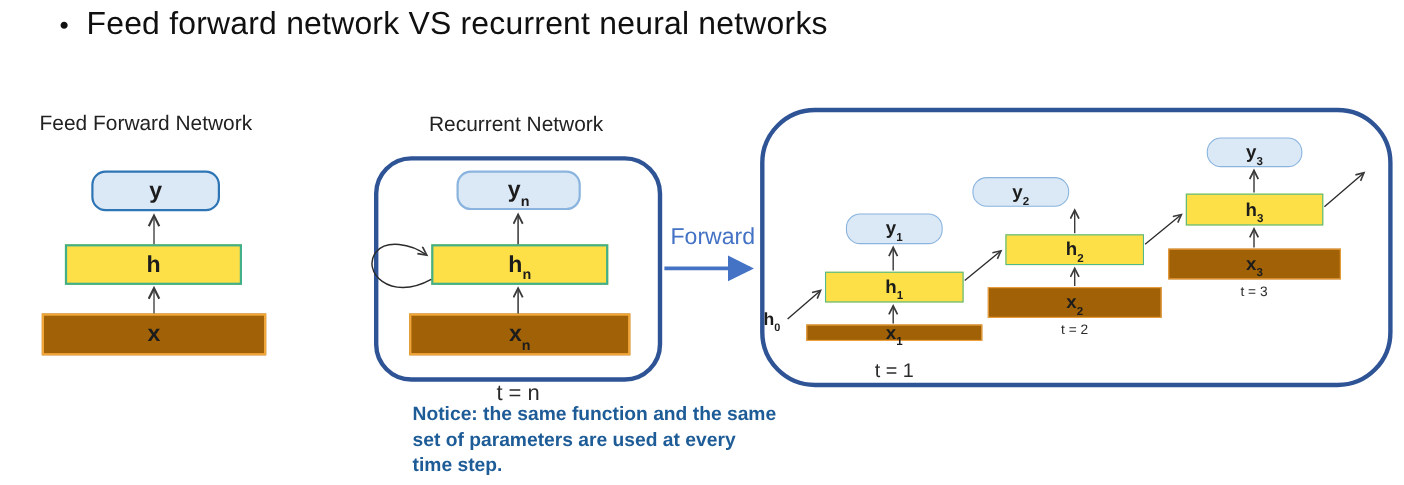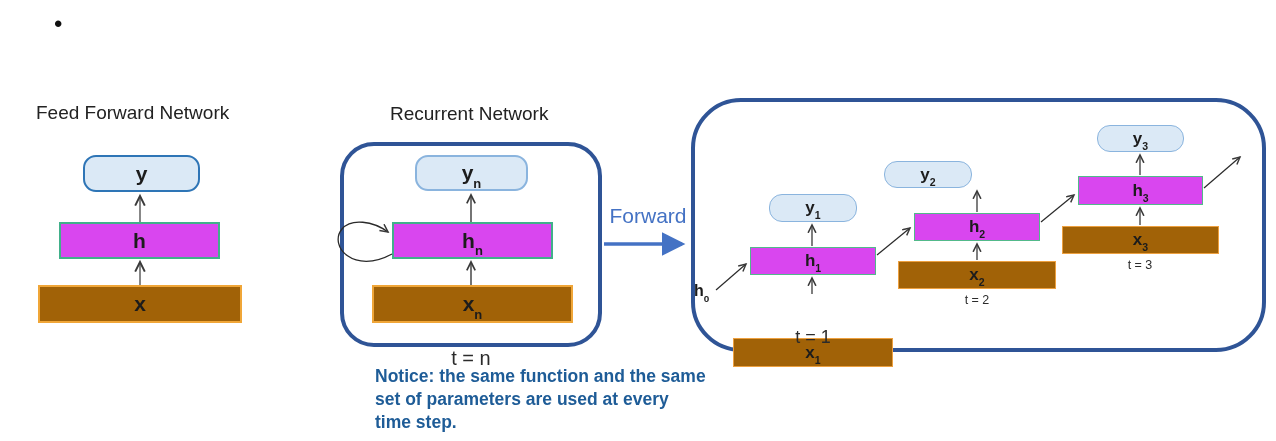--- a/index.html
+++ b/index.html
@@ -27,21 +27,21 @@
   .nnbox {
     position: absolute;
     display: flex; align-items: center; justify-content: center;
     font-weight: bold; color: #1c1c1c;
   }
   .nnbox sub {
     font-size: 0.62em; font-weight: bold;
     position: relative; bottom: -0.18em; line-height: 0;
   }
   .fill-blue   { background: #dbe9f6; border-radius: 13px; }
-  .fill-green  { background: #d946ef; }
+  .fill-green  { background: #fde047; }
   .fill-orange { background: #a16207; }
   .bd-blue-strong { border: 2px solid #2e75b6; }
   .bd-blue-light  { border: 1.5px solid #8ab4de; }
   .bd-green       { border: 2px solid #41b08a; }
   .bd-green-thin  { border: 1.5px solid #52b98a; }
   .bd-orange      { border: 2px solid #f0a638; }
   .bd-orange-thin { border: 1.5px solid #eda03f; }
 
   .big-label { font-size: 21px; }
   .small-label { font-size: 17px; }
@@ -79,20 +79,21 @@
   svg.arrow-layer {
     position: absolute; left: 0; top: 0;
     pointer-events: none;
   }
 </style>
 </head>
 <body>
 
 <div class="abs slide-title">
   <span class="bullet">•</span>
+  <span>Feed forward network VS recurrent neural networks</span>
 </div>
 
 <div class="abs section-label" style="left:36px; top:102px;">Feed Forward Network</div>
 <div class="abs section-label" style="left:390px; top:103px;">Recurrent Network</div>
 
 <div class="nnbox big-label fill-blue bd-blue-strong" style="left:83px; top:155px; width:117px; height:37px;">
   <span><span>y</span><sub></sub></span>
 </div>
 <div class="nnbox big-label fill-green bd-green" style="left:59px; top:222px; width:161px; height:37px;">
   <span><span>h</span><sub></sub></span>
@@ -120,21 +121,21 @@
 <div class="h0-label">
   <span>h</span><sub>0</sub>
 </div>
 
 <div class="nnbox small-label fill-blue bd-blue-light" style="left:769px; top:194px; width:88px; height:28px;">
   <span><span>y</span><sub>1</sub></span>
 </div>
 <div class="nnbox small-label fill-green bd-green-thin" style="left:750px; top:247px; width:126px; height:28px;">
   <span><span>h</span><sub>1</sub></span>
 </div>
-<div class="nnbox small-label fill-orange bd-orange-thin" style="left:733px; top:295px; width:160px; height:29px;margin-top:43px;">
+<div class="nnbox small-label fill-orange bd-orange-thin" style="left:733px; top:295px; width:160px; height:15px;">
   <span><span>x</span><sub>1</sub></span>
 </div>
 <div class="time-label" style="left:763px; top:327px; width:100px; font-size:18px;">t = 1</div>
 
 <div class="nnbox small-label fill-blue bd-blue-light" style="left:884px; top:161px; width:88px; height:27px;">
   <span><span>y</span><sub>2</sub></span>
 </div>
 <div class="nnbox small-label fill-green bd-green-thin" style="left:914px; top:213px; width:126px; height:28px;">
   <span><span>h</span><sub>2</sub></span>
 </div>

